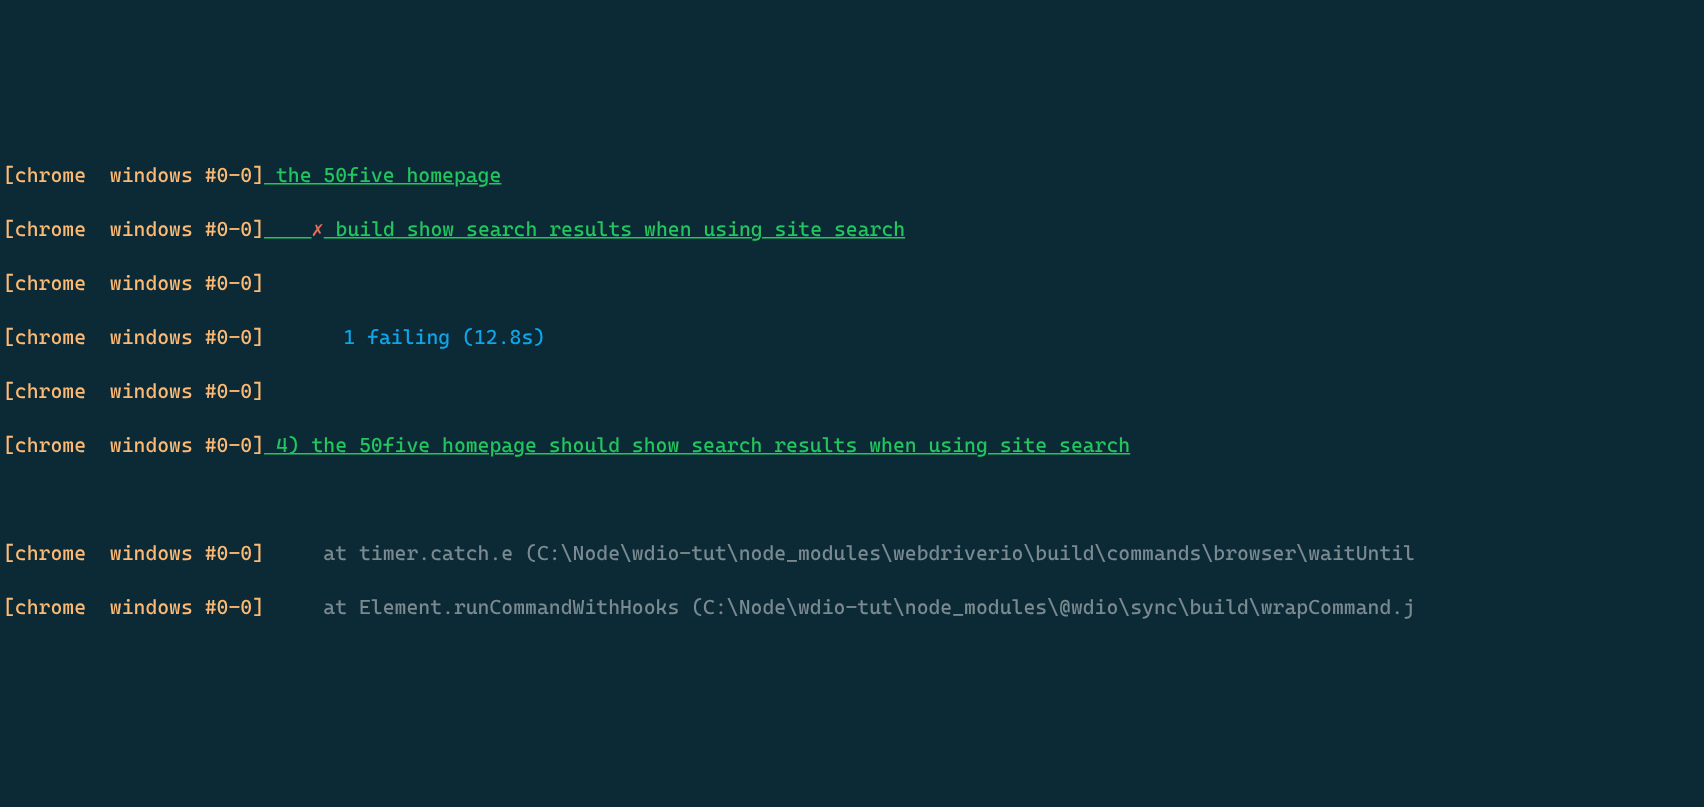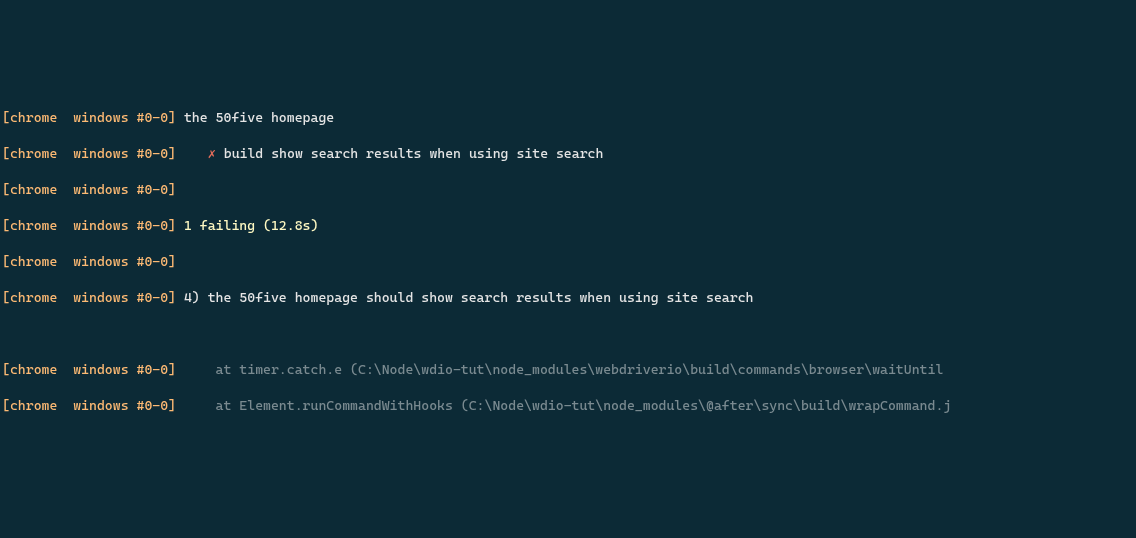--- a/index.html
+++ b/index.html
@@ -9,42 +9,42 @@
       font-family: "Cascadia Mono", "Consolas", "Courier New", monospace;
       font-size: 13.5px;
       line-height: 18px;
       white-space: pre;
       overflow-x: hidden;
       width: 1136px;
     }
     .terminal { padding: 0 2px; }
     .line { white-space: pre; }
     .prefix { color: #fdba74; }
-    .white { color: #e5e5e5; }
-    .red { color: #fef9c3; }
+    .white { color: #22c55e; text-decoration: underline; }
+    .red { color: #0ea5e9; margin-left: 45px; }
     .dim { color: #7a8a90; }
     .sym-x { color: #e36d5a; font-weight: bold; }
   </style>
 </head>
 <body>
 
 
 
 <div class="terminal">
 
 <div class="line"><span class="prefix">[chrome  windows #0-0]</span><span class="white"> the 50five homepage</span></div>
 <div class="line"><span class="prefix">[chrome  windows #0-0]</span><span class="white">    </span><span class="sym-x">✗</span><span class="white"> build show search results when using site search</span></div>
 <div class="line"><span class="prefix">[chrome  windows #0-0]</span></div>
 <div class="line"><span class="prefix">[chrome  windows #0-0]</span><span class="red"> 1 failing (12.8s)</span></div>
 <div class="line"><span class="prefix">[chrome  windows #0-0]</span></div>
 <div class="line"><span class="prefix">[chrome  windows #0-0]</span><span class="white"> 4) the 50five homepage should show search results when using site search</span></div>
 
 
 <div class="line"><span class="prefix">[chrome  windows #0-0]</span><span class="dim">     at timer.catch.e (C:\Node\wdio-tut\node_modules\webdriverio\build\commands\browser\waitUntil</span></div>
-<div class="line"><span class="prefix">[chrome  windows #0-0]</span><span class="dim">     at Element.runCommandWithHooks (C:\Node\wdio-tut\node_modules\@after\sync\build\wrapCommand.j</span></div>
+<div class="line"><span class="prefix">[chrome  windows #0-0]</span><span class="dim">     at Element.runCommandWithHooks (C:\Node\wdio-tut\node_modules\@wdio\sync\build\wrapCommand.j</span></div>
 
 
 
 
 
 
 
 
 
 

